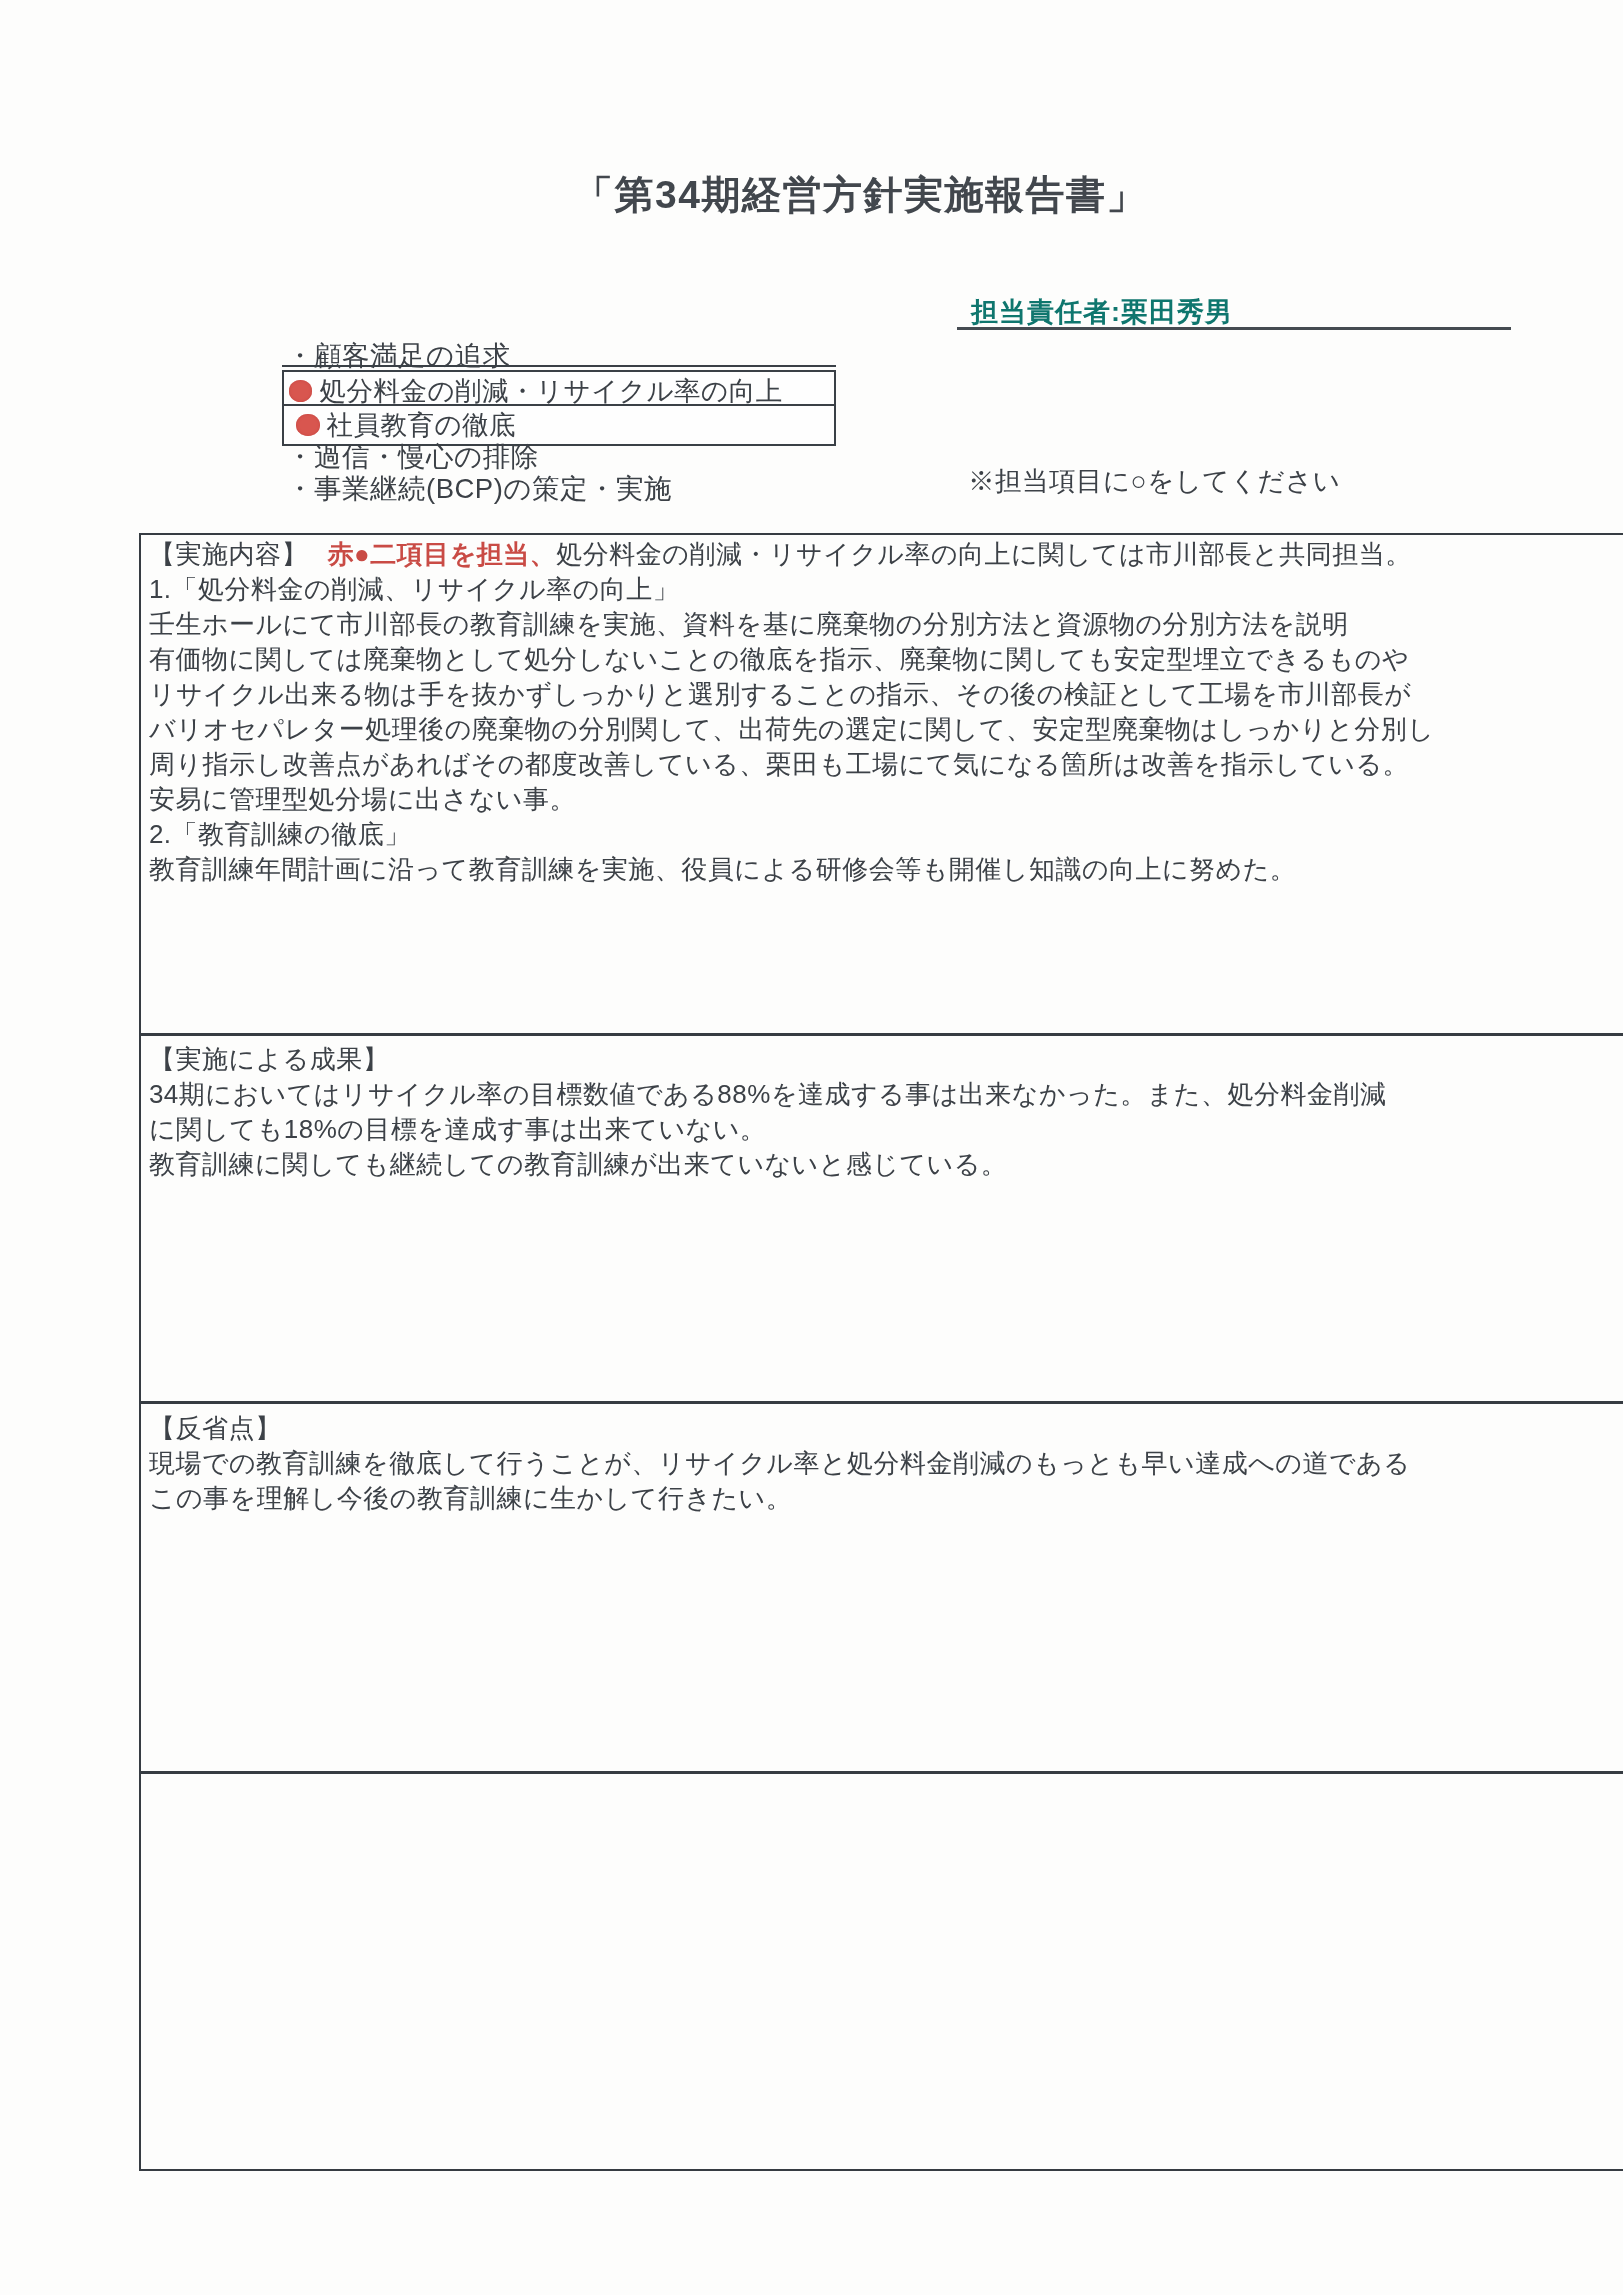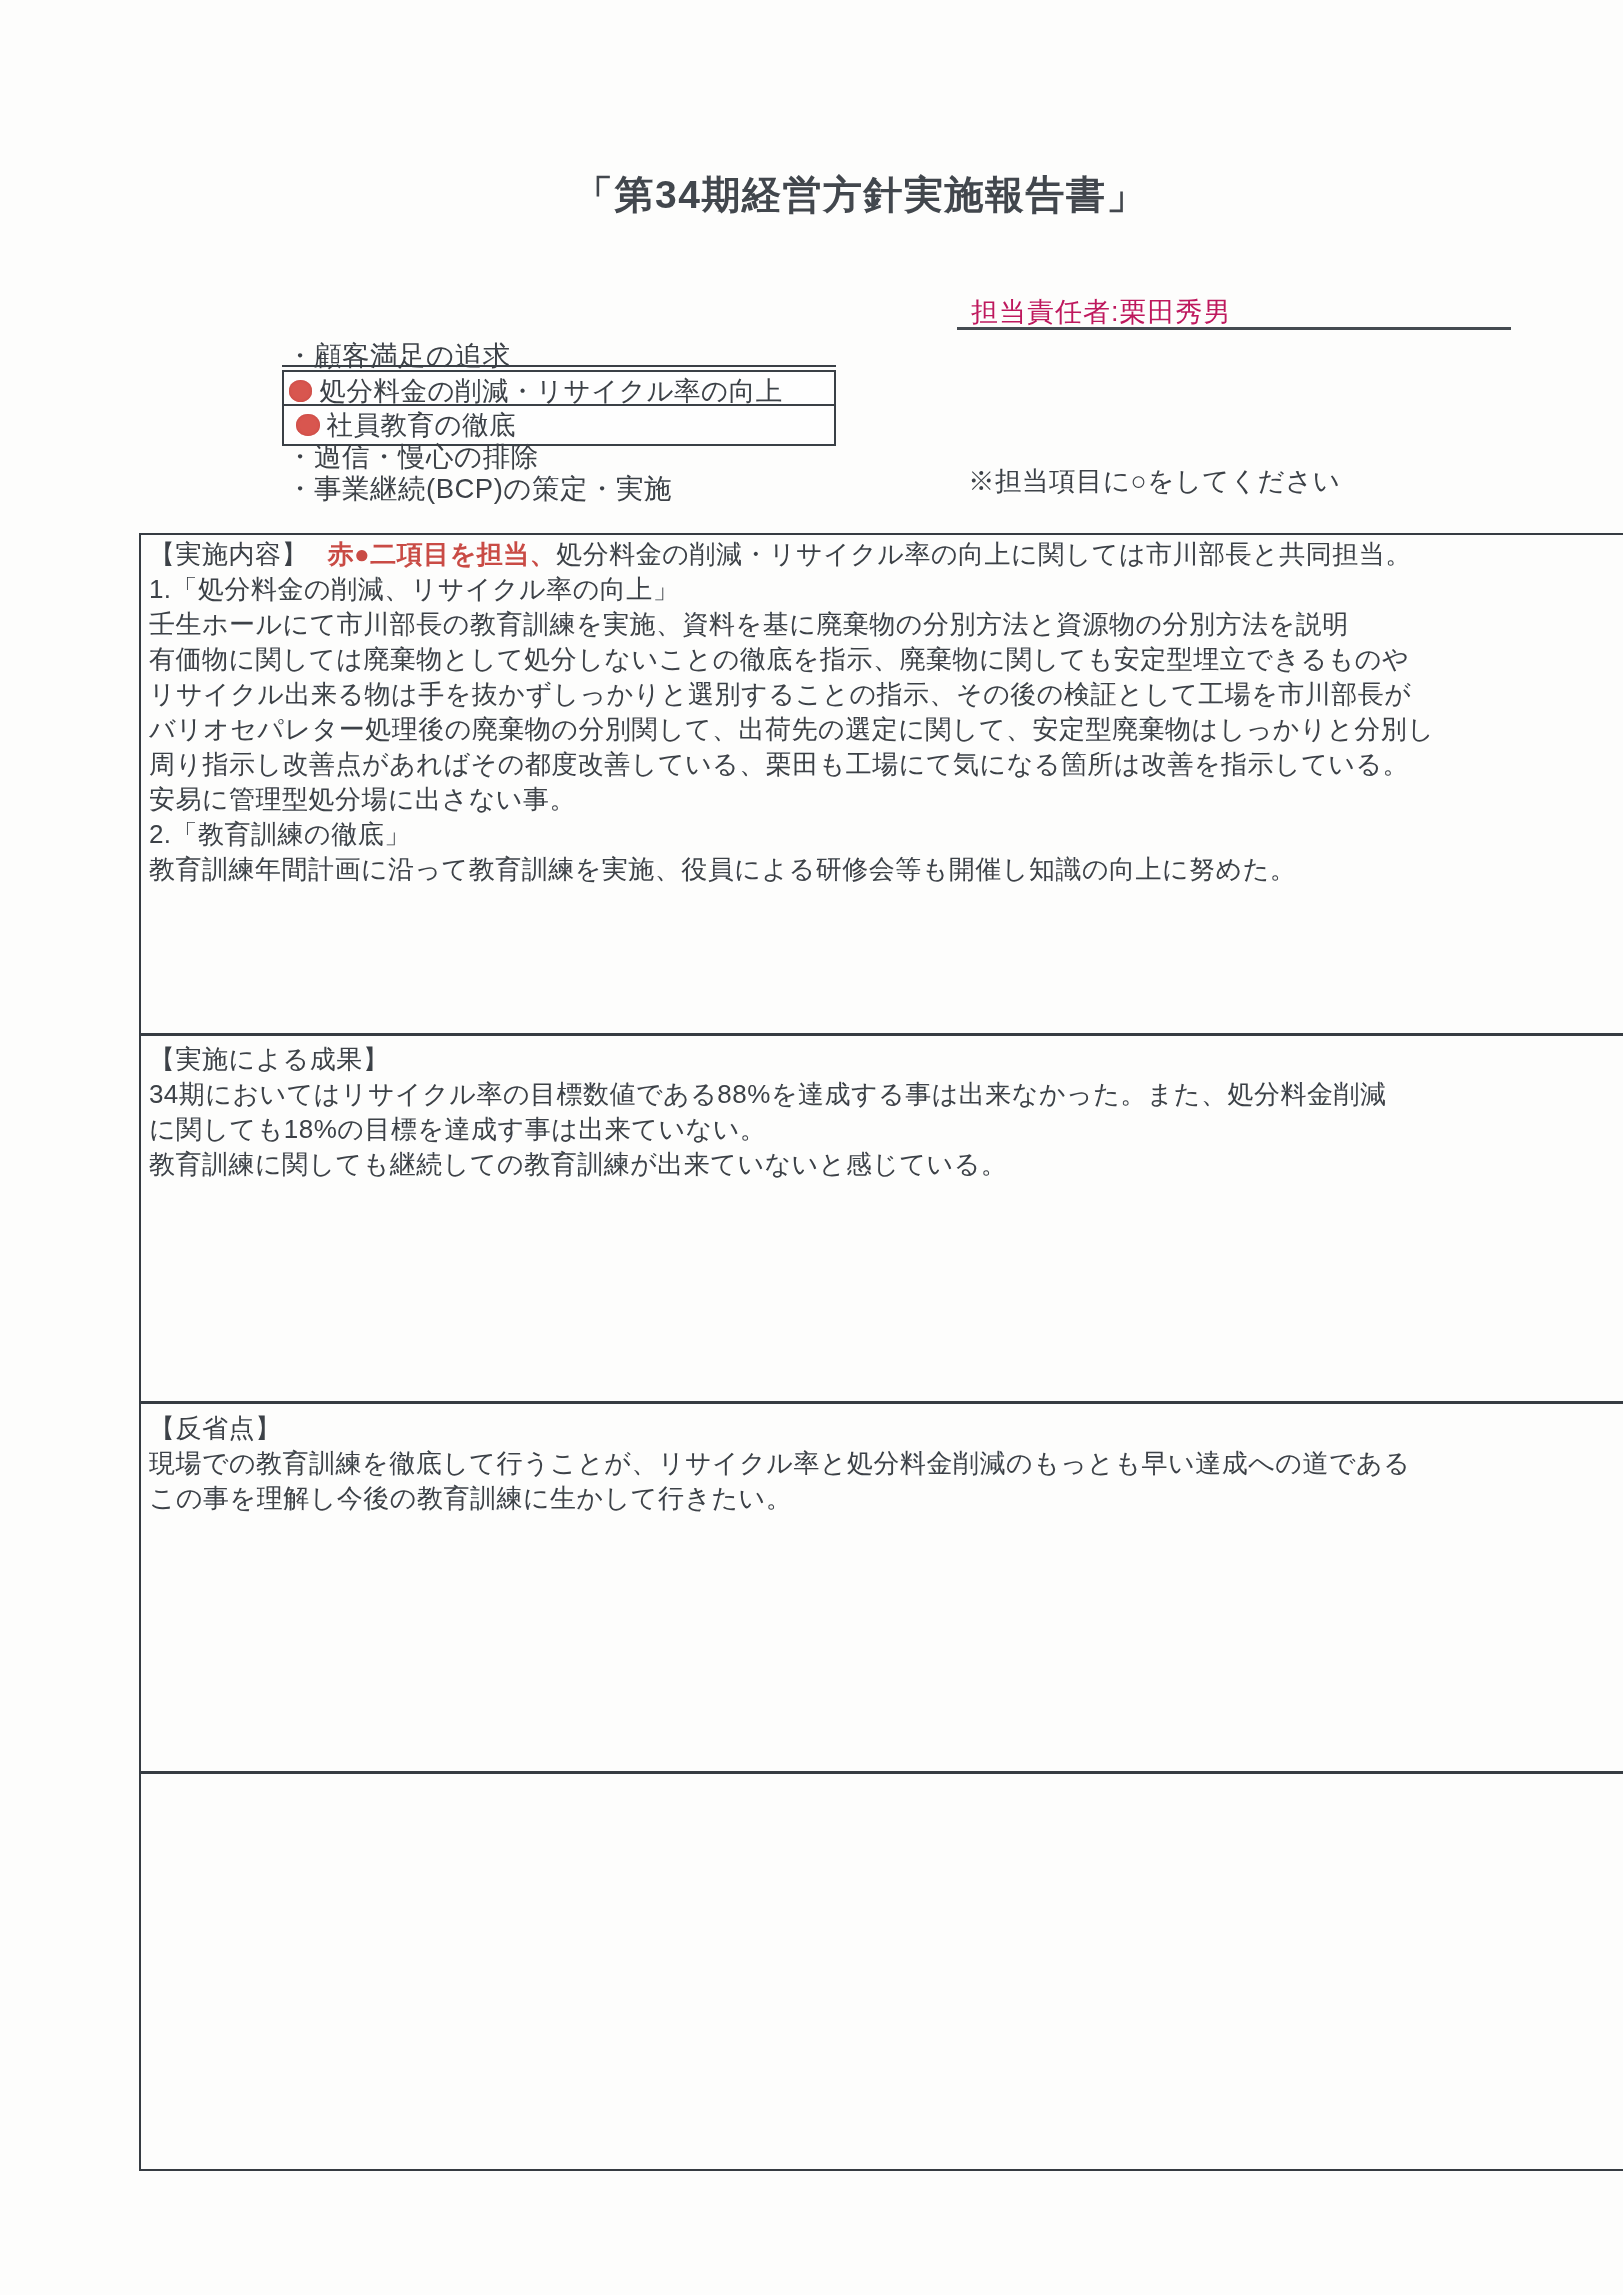--- a/index.html
+++ b/index.html
@@ -15,22 +15,22 @@
   .title{
     position:absolute;left:564px;top:158px;
     margin:10px;
     font-size:39px;font-weight:600;letter-spacing:1.5px;
     color:#42474d;
     white-space:nowrap;
   }
   
   .manager{
     position:absolute;left:971px;top:294px;
-    font-size:27px;font-weight:400;letter-spacing:1px;
-    white-space:nowrap;color:#be185d;
+    font-size:27px;font-weight:700;letter-spacing:1px;
+    white-space:nowrap;color:#0f766e;
   }
   .manager-underline{
     position:absolute;left:957px;top:327px;
     width:554px;height:3.4px;background:#454b51;
   }
   
   .policy-item{
     position:absolute;left:286px;
     font-size:27.5px;font-weight:500;letter-spacing:0.5px;
     white-space:nowrap;color:#3c4147;

